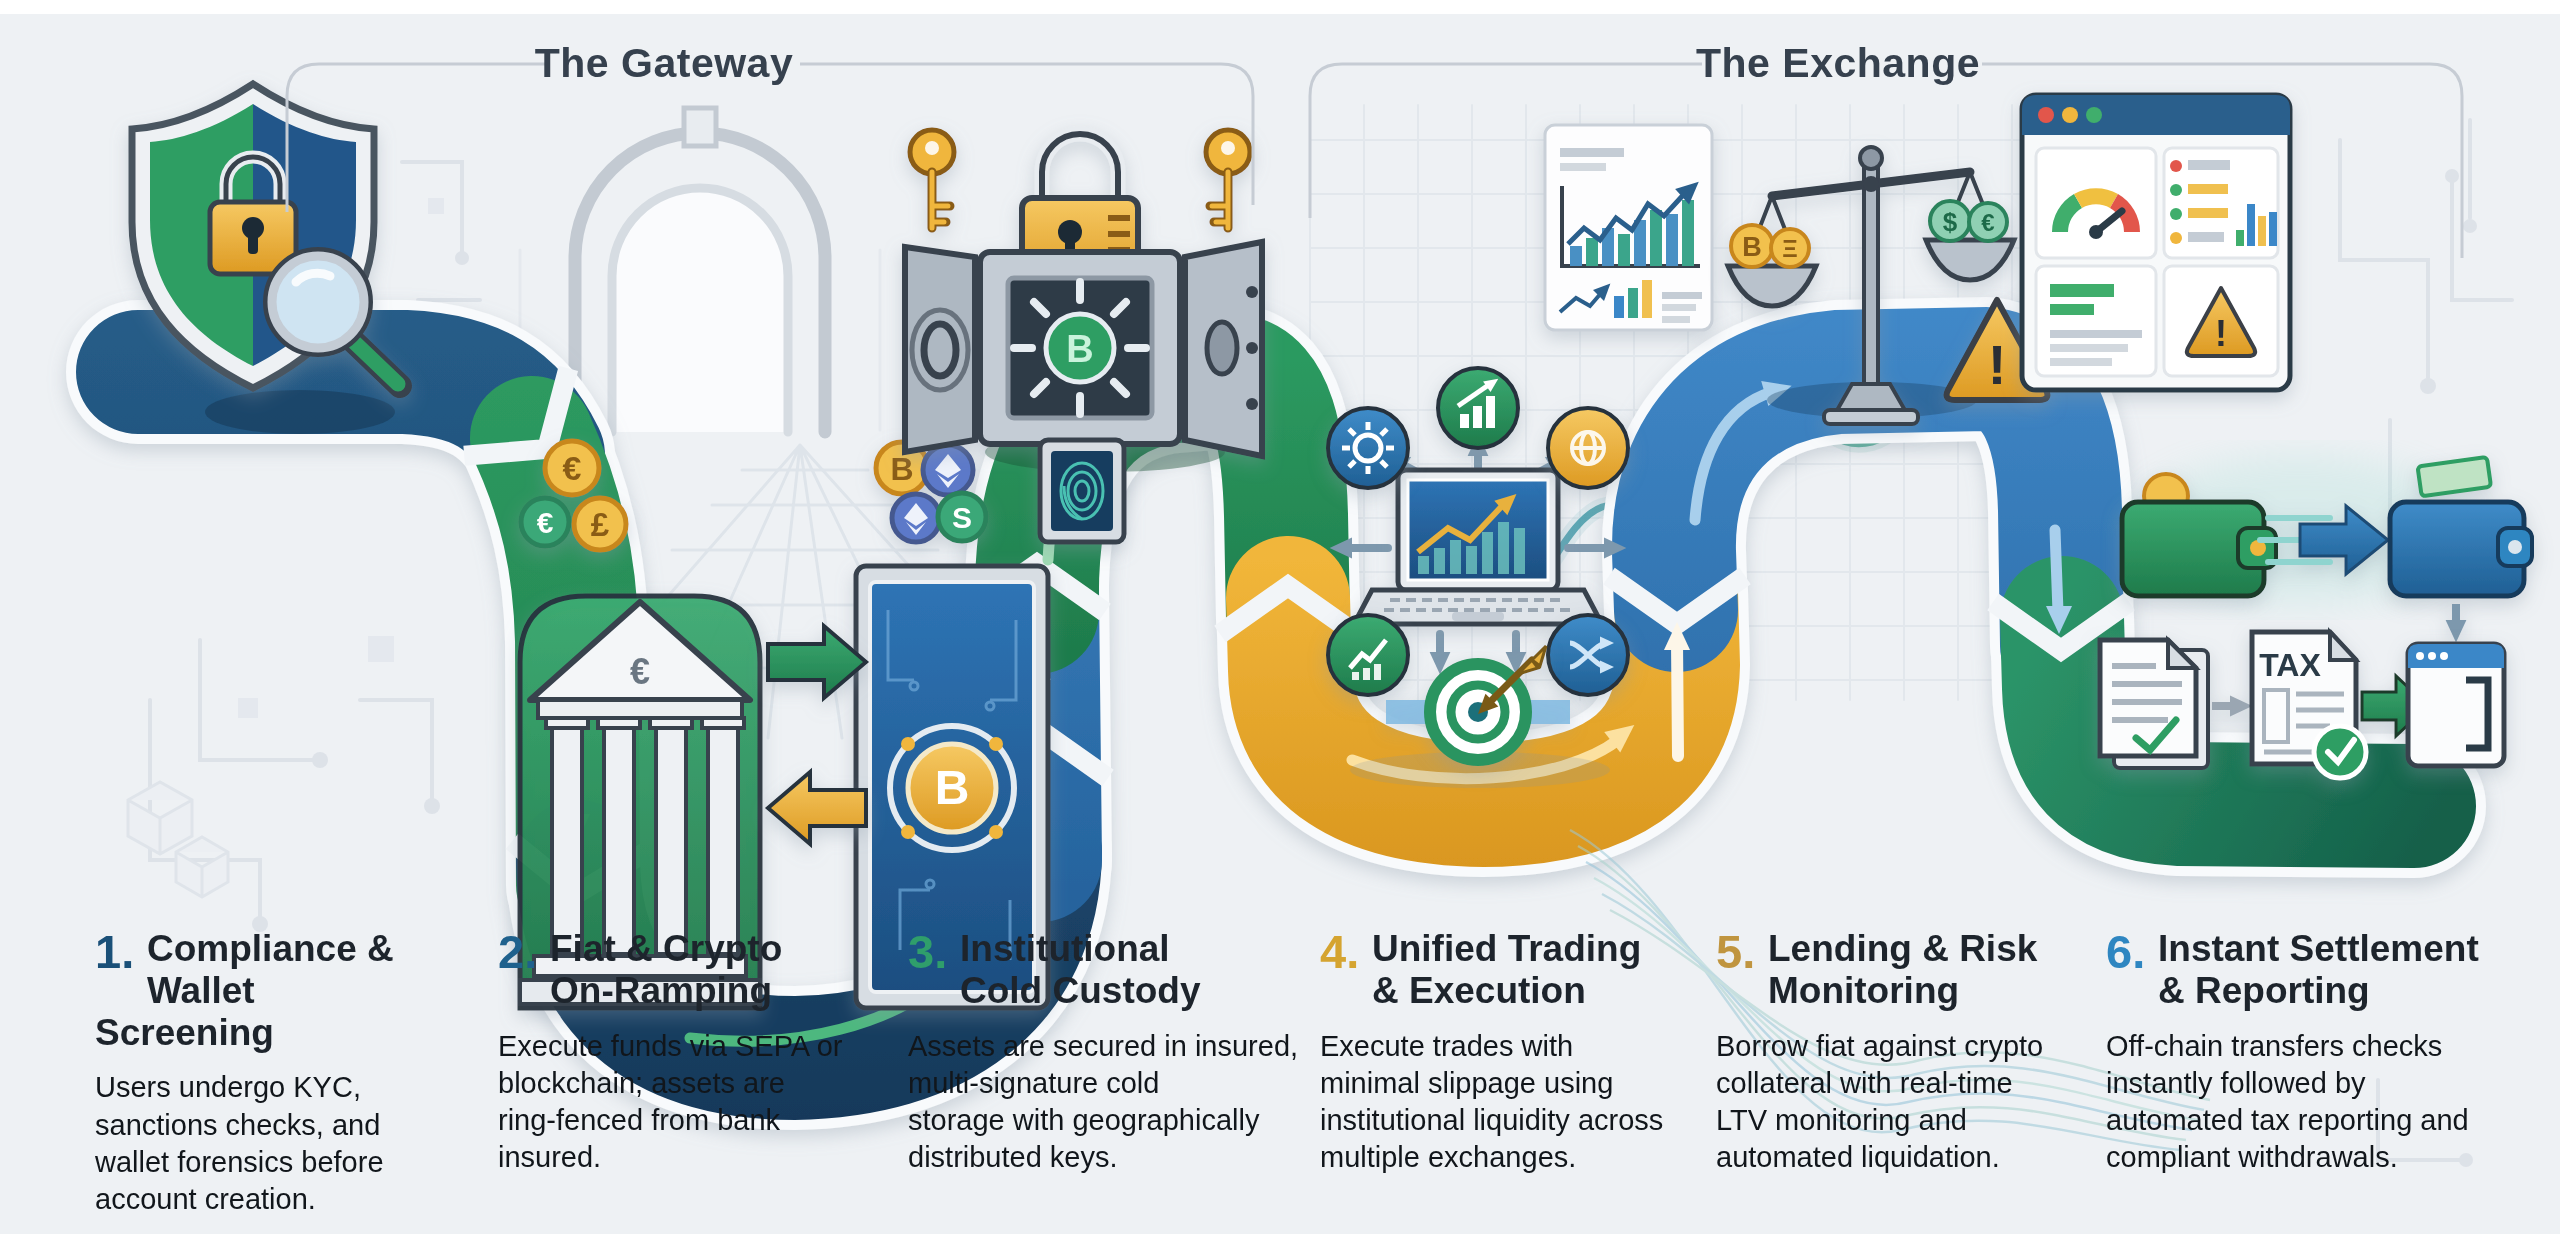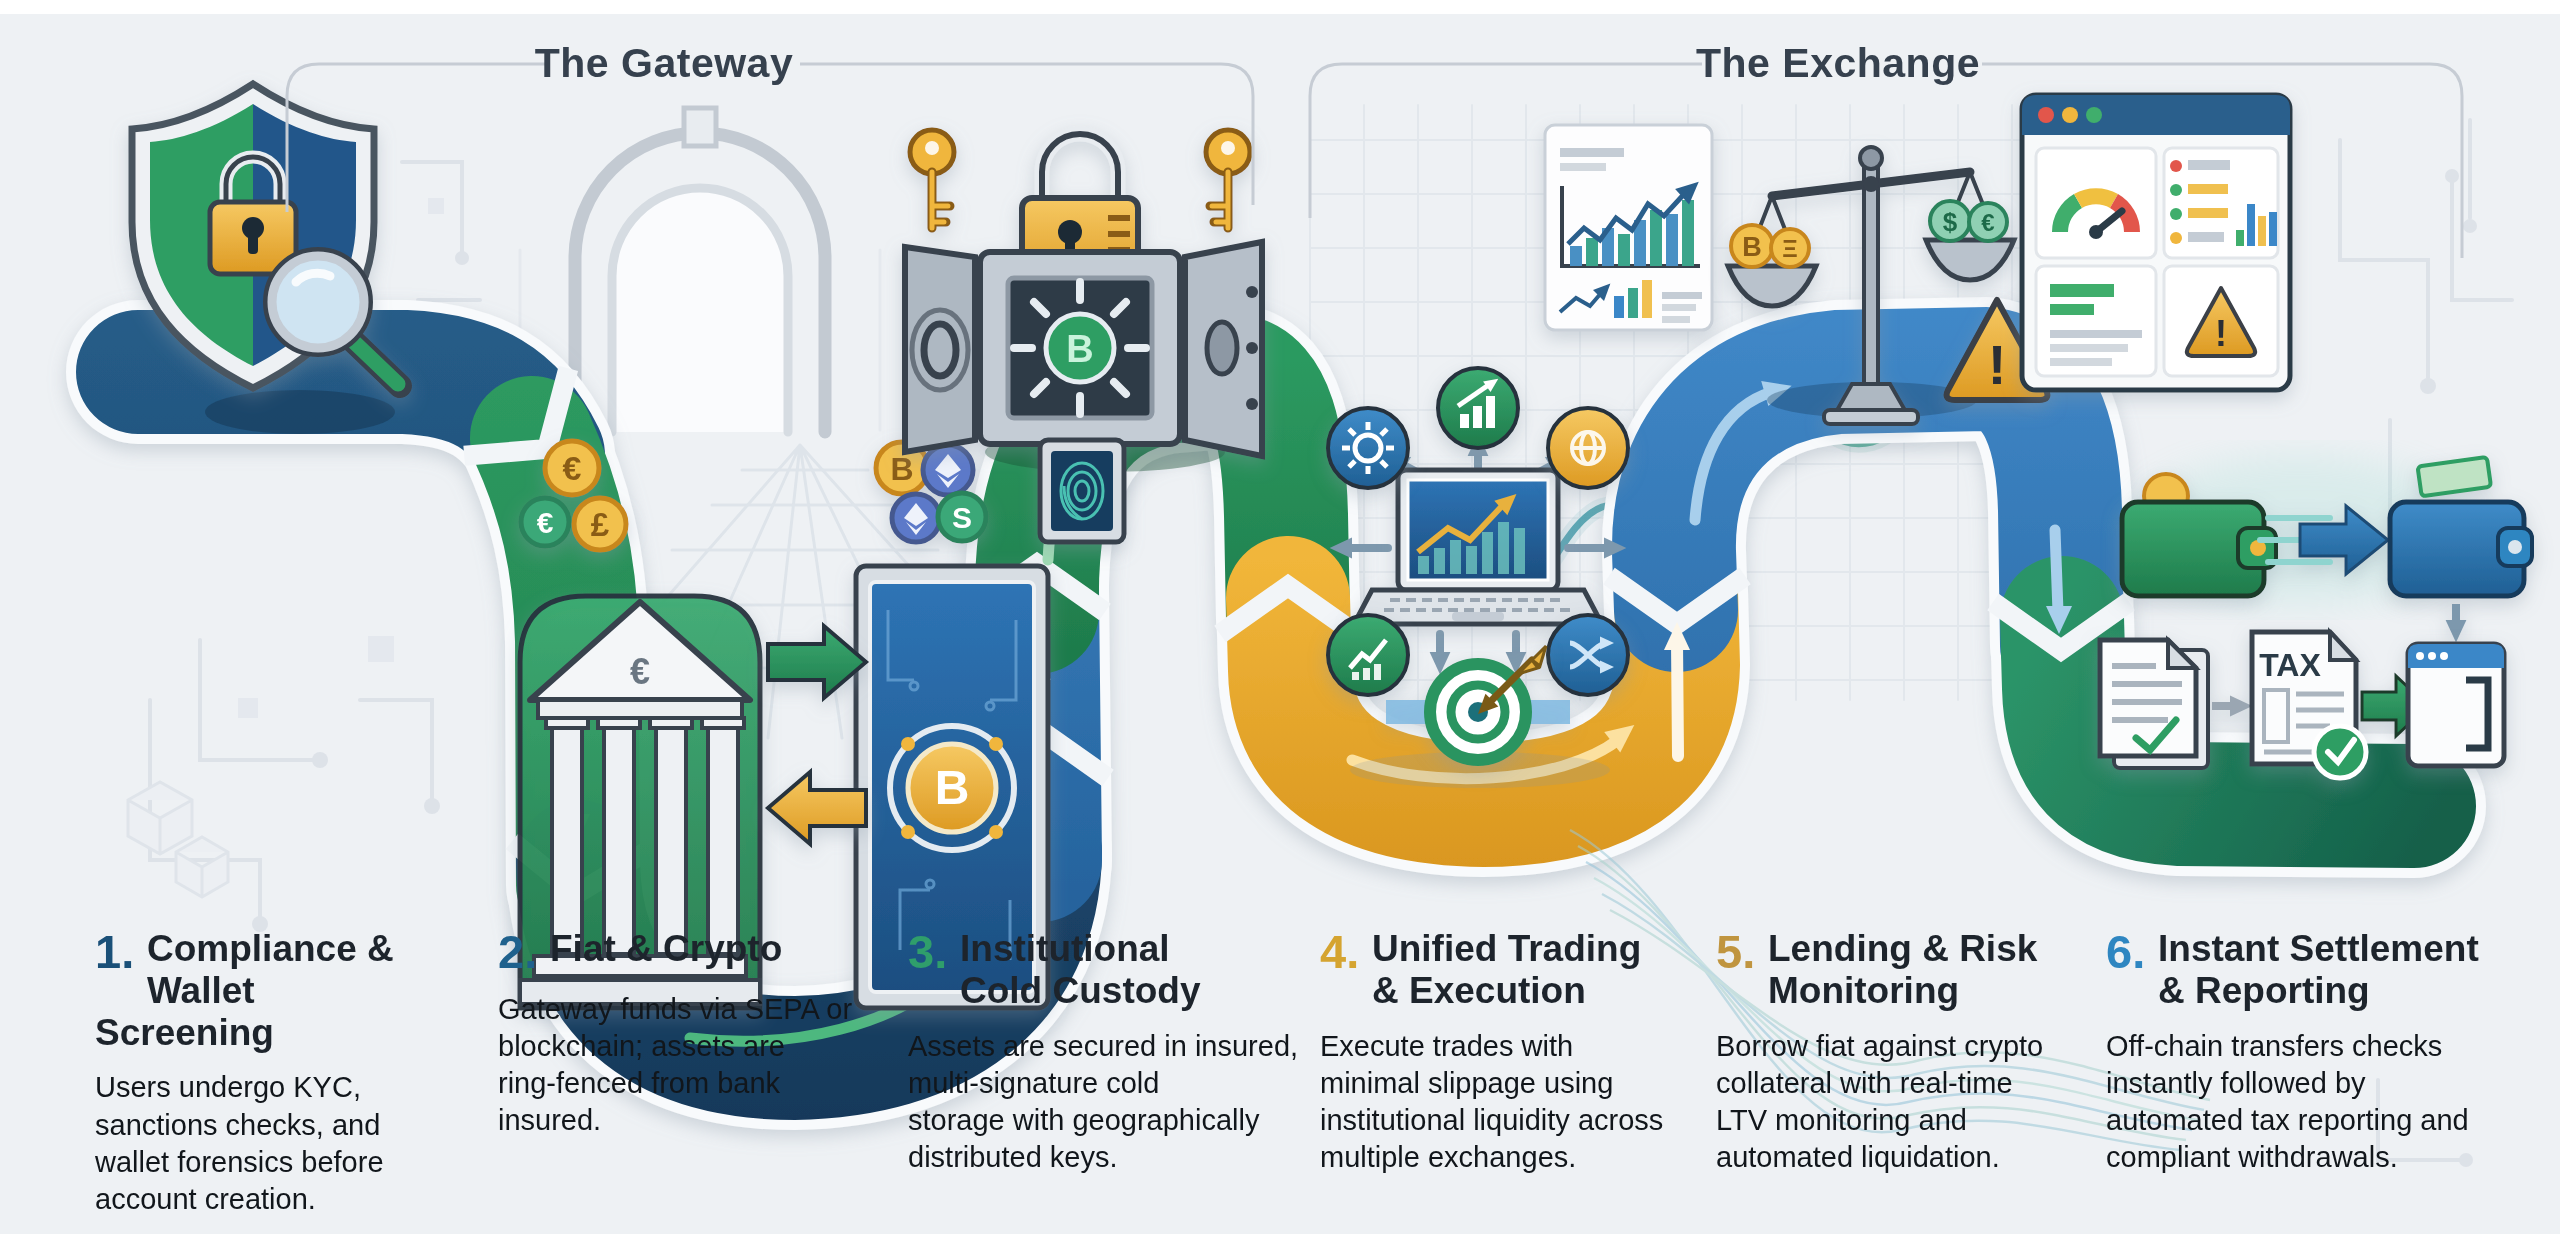--- a/index.html
+++ b/index.html
@@ -584,23 +584,24 @@
     <div>Users undergo KYC,</div>
       <div>sanctions checks, and</div>
     <div>wallet forensics before</div>
       <div>account creation.</div>
   </div>
 </div>
 <div class="step" style="left:498px;width:370px">
   <div class="num" style="color: rgb(31, 97, 141);">2.</div>
   <div class="title">
     <div>Fiat &amp; Crypto</div>
+      <div>On-Ramping</div>
   </div>
   <div class="desc">
-    <div>Gateway funds via SEPA or</div>
+    <div>Execute funds via SEPA or</div>
       <div>blockchain; assets are</div>
     <div>ring-fenced from bank</div>
       <div>insured.</div>
   </div>
 </div>
 <div class="step" style="left:908px;width:415px">
   <div class="num" style="color: rgb(47, 158, 107);">3.</div>
   <div class="title">
     <div>Institutional</div>
       <div>Cold Custody</div>

